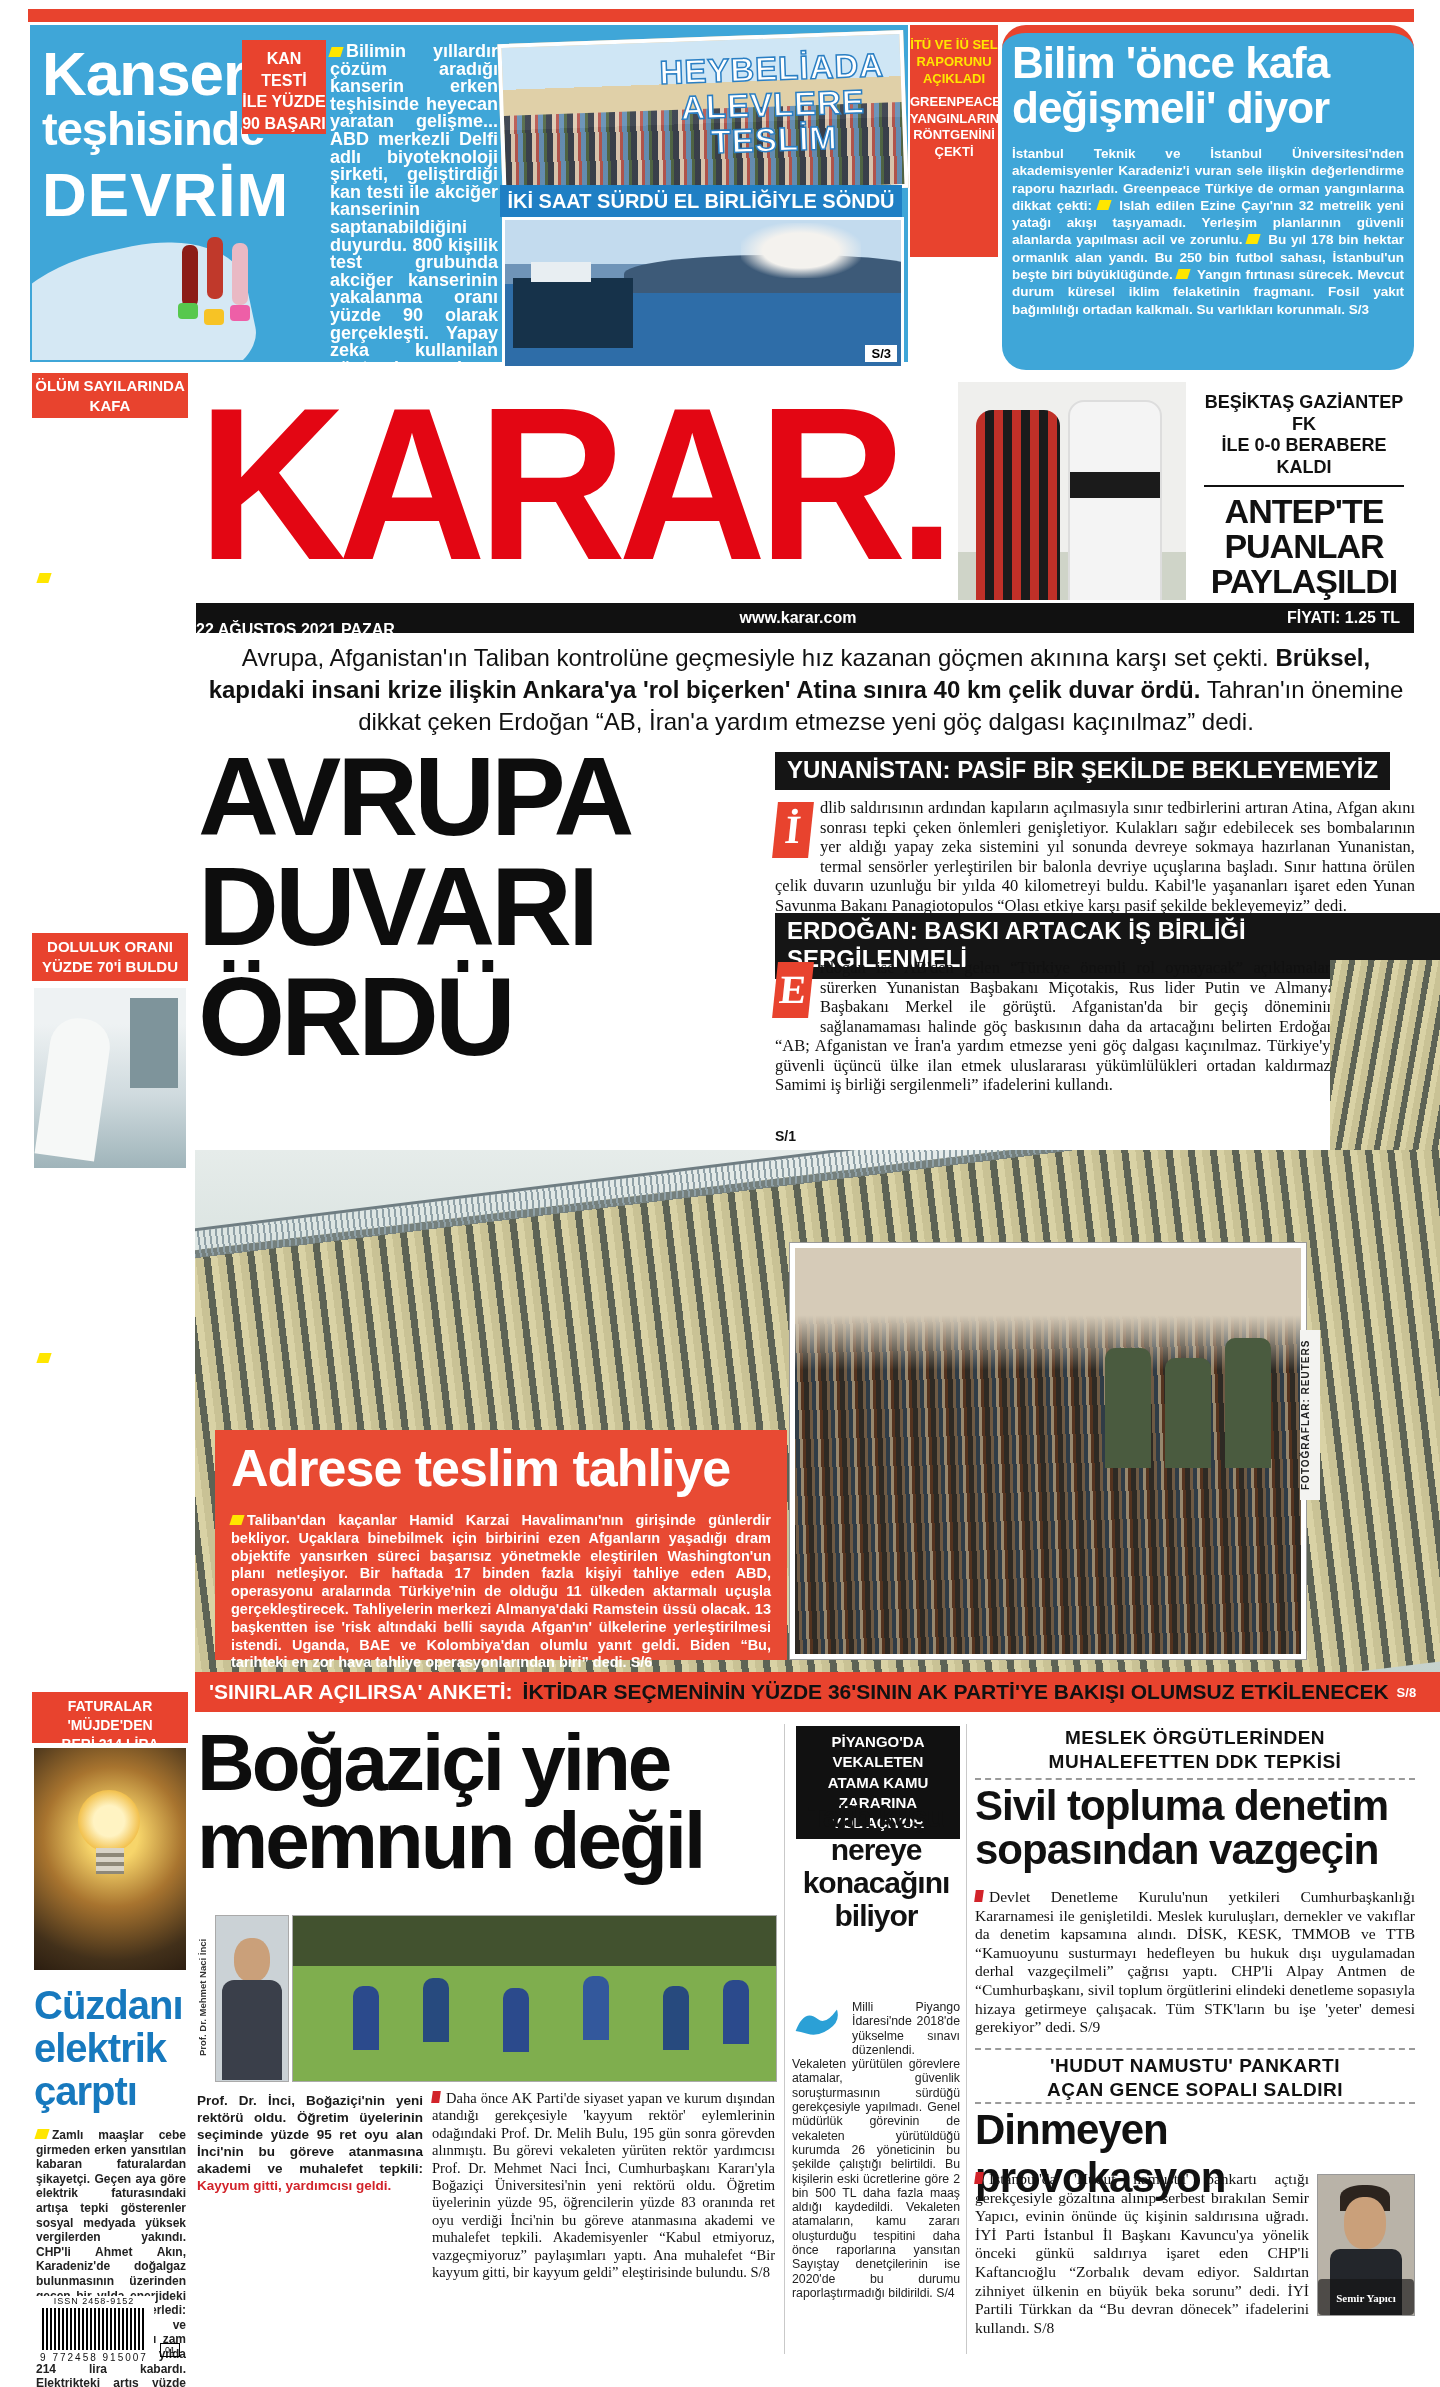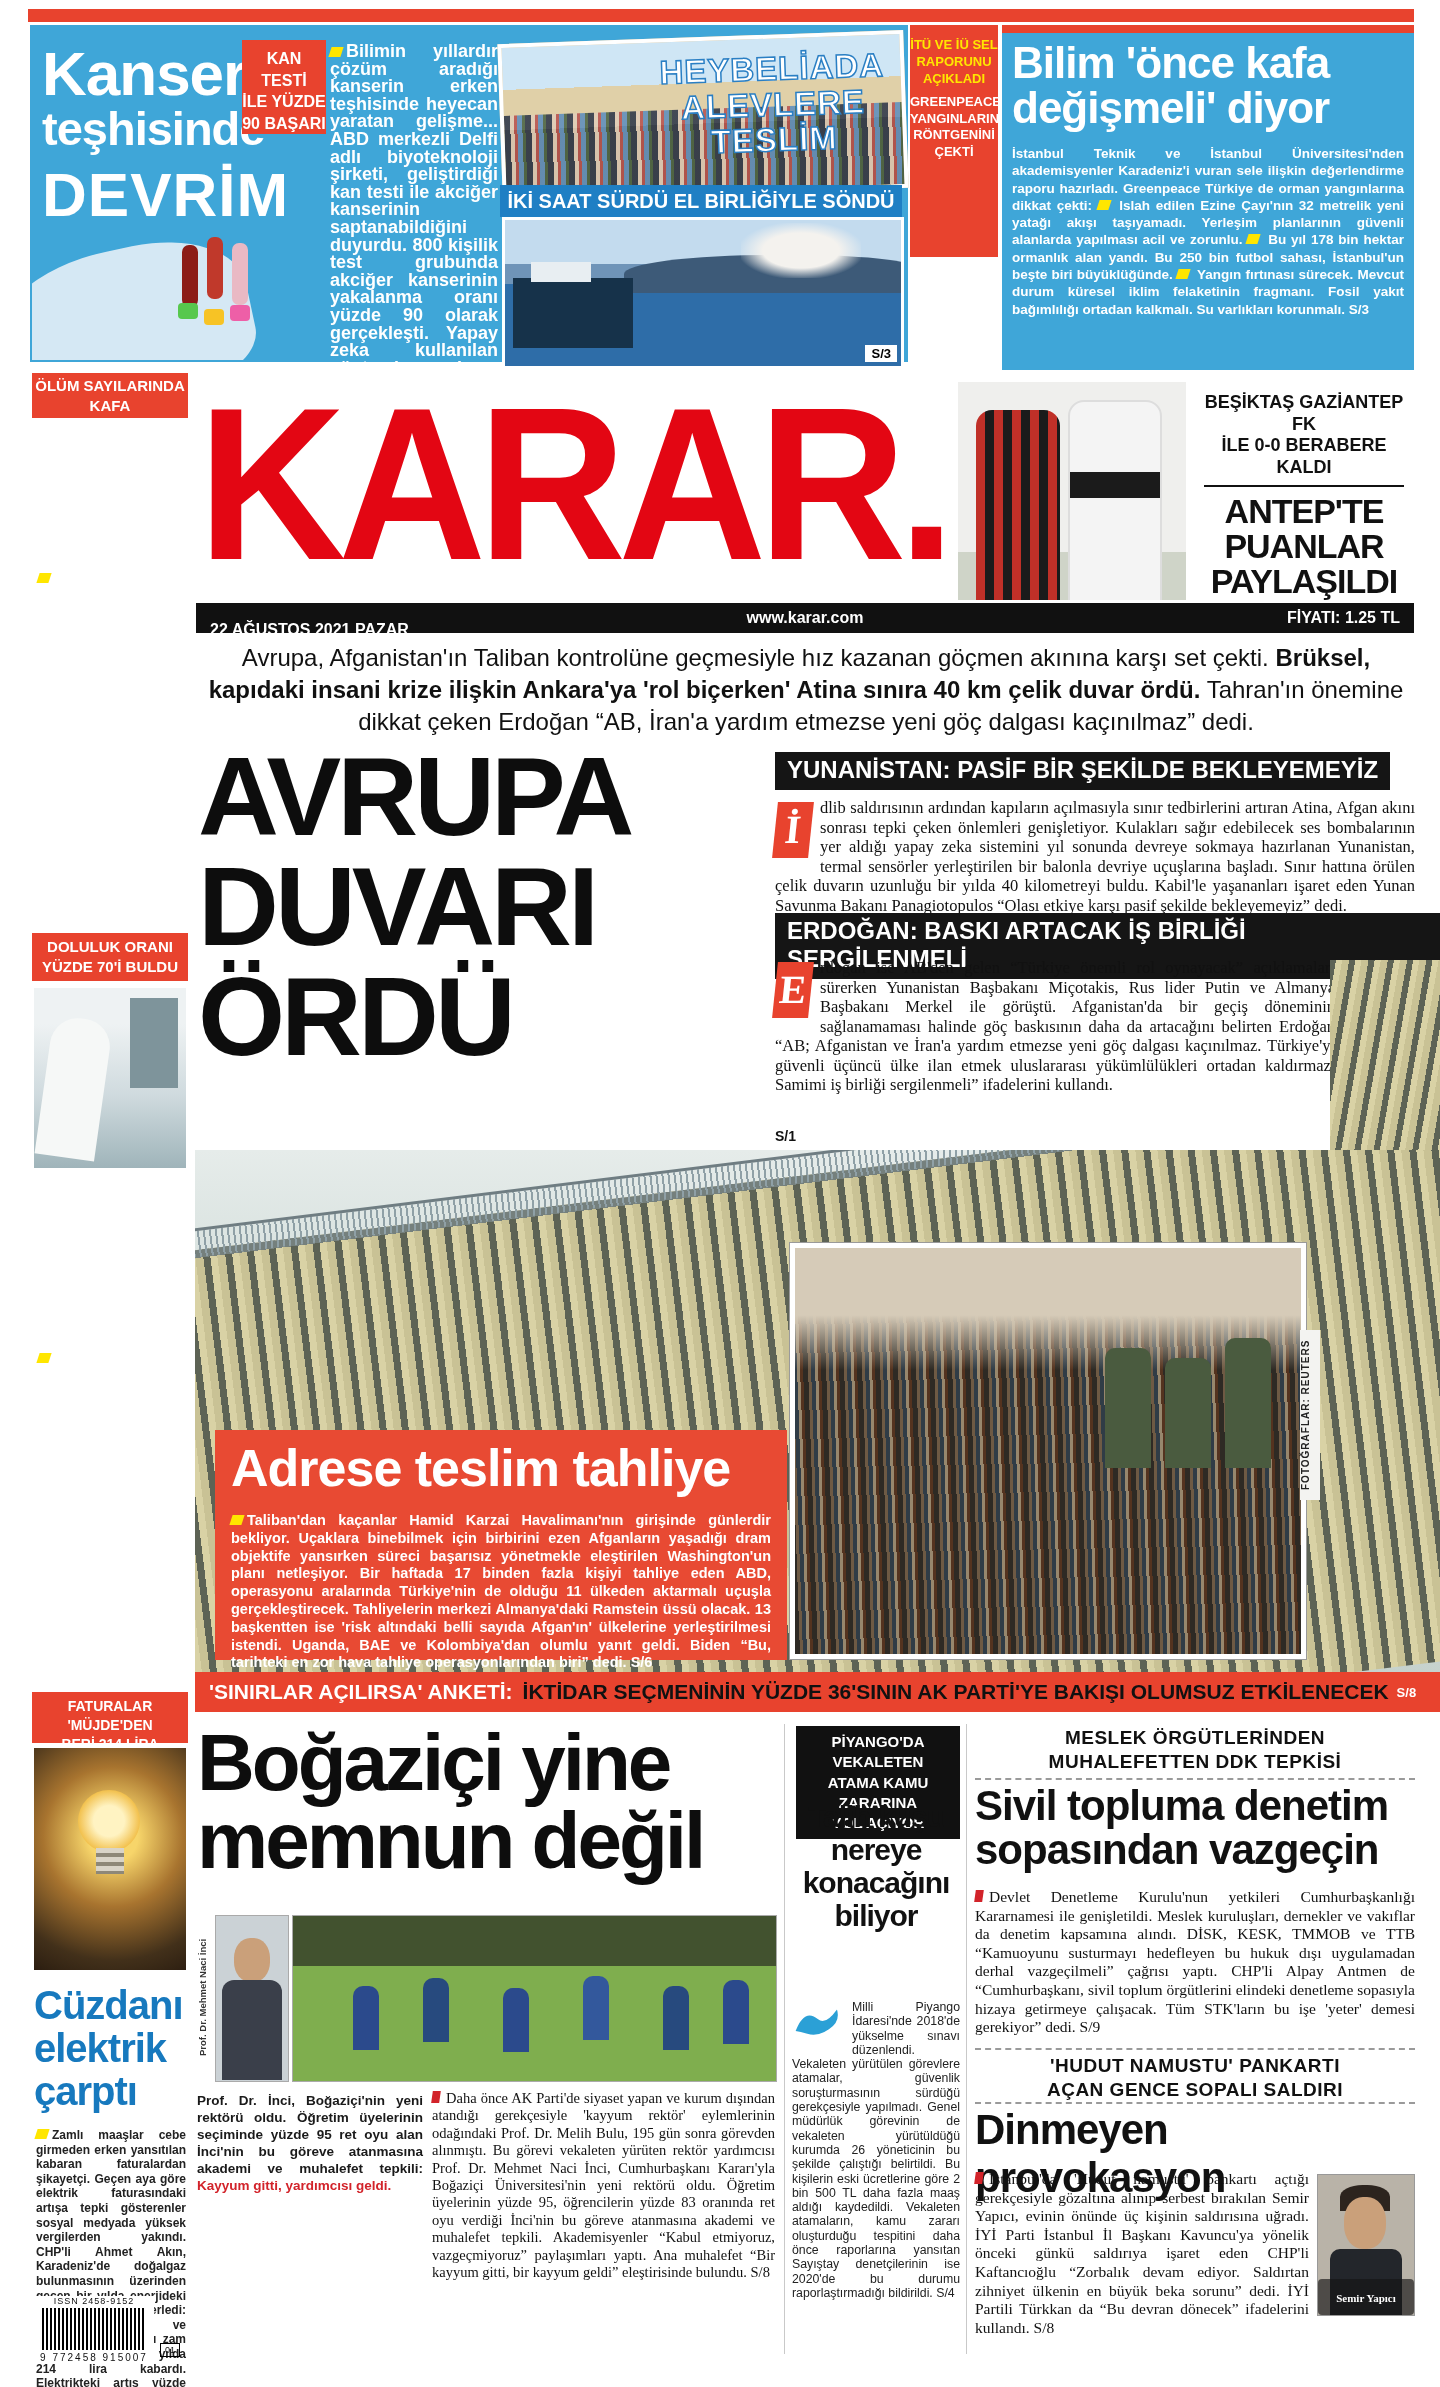--- a/index.html
+++ b/index.html
@@ -42,21 +42,21 @@
      background:linear-gradient(180deg,#c3dbee 0 30%,#6f94b8 30% 44%,#2e6da8 44% 100%);}
   .hb-hill{position:absolute;left:30%;top:24%;width:75%;height:26%;background:#3d5a78;border-radius:50% 40% 0 0;}
   .hb-smoke{position:absolute;right:10%;top:2%;width:120px;height:55px;background:radial-gradient(ellipse at center,#f4f2ee 0 45%,rgba(244,242,238,0) 75%);}
   .hb-boat{position:absolute;left:8px;bottom:18px;width:120px;height:70px;background:#16324a;}
   .hb-boat:before{content:"";position:absolute;left:18px;top:-16px;width:60px;height:20px;background:#e8eef2;}
   
   .itubadge{left:910px;top:25px;width:88px;height:220px;background:#e8432e;text-align:center;font-weight:900;
             font-size:13px;line-height:1.3;padding-top:12px;}
   .itubadge .y{color:#ffe600;display:block;}
   .itubadge .w{color:#fff;display:block;margin-top:6px;}
-  .bilimbox{left:1002px;top:25px;width:412px;height:337px;background:#3fa6d8;border-top:8px solid #e8432e;}
+  .bilimbox{left:1002px;top:25px;width:412px;height:337px;background:#3fa6d8;border-top:8px solid #e8432e;border-radius:24px;}
   .bilim-head{position:absolute;left:10px;top:8px;width:392px;color:#fff;font-weight:900;font-size:44px;line-height:1.02;letter-spacing:-1px;}
   .bilim-body{position:absolute;left:10px;top:112px;width:392px;color:#fff;font-weight:700;font-size:13.5px;line-height:17.3px;text-align:justify;}
   
   .lcol-badge{width:156px;background:#e8432e;color:#fff;font-weight:900;text-align:center;}
   .olum{left:32px;top:373px;height:42px;font-size:15px;line-height:1.35;padding-top:3px;}
   .kayip-head{left:30px;top:424px;width:160px;color:#fff;font-weight:900;font-size:33px;line-height:1.06;text-align:center;letter-spacing:-1px;}
   .kayip-body{left:38px;top:572px;width:146px;color:#fff;font-weight:700;font-size:12.5px;line-height:15.9px;text-align:justify;}
   .doluluk{left:32px;top:933px;height:44px;font-size:15px;line-height:1.35;padding-top:4px;}
   .icu{left:34px;top:988px;width:152px;height:180px;background:linear-gradient(180deg,#eef2f3 0 20%,#cfdade 60%,#9fb4ba);overflow:hidden;}
   .icu-fig{position:absolute;left:10px;top:30px;width:60px;height:140px;background:#f6f8f7;border-radius:28px 28px 0 0;transform:rotate(8deg);}
@@ -81,21 +81,21 @@
   .p1{position:absolute;left:18px;top:28px;width:84px;height:190px;background:repeating-linear-gradient(90deg,#c03028 0 9px,#1b1b1b 9px 18px);border-radius:16px 16px 0 0;}
   .p2{position:absolute;right:24px;top:18px;width:90px;height:200px;background:#f4f4f4;border:2px solid #ddd;border-radius:16px 16px 0 0;}
   .p2:before{content:"";position:absolute;left:0;top:70px;width:100%;height:26px;background:#1b1b1b;}
   .foot-txt{left:1192px;top:392px;width:224px;text-align:center;}
   .foot-k{font-weight:900;font-size:18px;line-height:1.2;}
   .foot-rule{border-top:2px solid #111;margin:7px 12px;}
   .foot-h{font-weight:900;font-size:34px;line-height:1.02;letter-spacing:-1px;}
   .foot-s{font-weight:900;font-size:15px;margin-top:8px;}
   .datebar{left:196px;top:603px;width:1218px;height:30px;background:#111;color:#fff;display:flex;align-items:center;
            font-weight:700;font-size:16px;}
-  .datebar .dl{flex:1;padding-left:14px;margin-top:24px;}
+  .datebar .dl{flex:1;padding-left:0;margin-top:24px;}
   .datebar .dc{flex:1;text-align:center;}
   .datebar .dr{flex:1;text-align:right;padding-right:14px;}
   
   .intro{left:197px;top:642px;width:1218px;text-align:center;font-size:24px;line-height:32px;color:#111;}
   .intro .b{font-weight:700;}
   .mainhead{left:198px;top:742px;width:360px;color:#0d0d0d;font-weight:900;font-size:112px;line-height:0.98;letter-spacing:-4px;}
   
   .secbar{background:#151515;color:#fff;font-weight:900;font-size:24px;padding:4px 12px 6px;display:inline-block;letter-spacing:0px;}
   .yun-bar{left:775px;top:752px;}
   .yun-body{left:775px;top:798px;width:640px;font-size:16.5px;line-height:19.5px;text-align:justify;}

